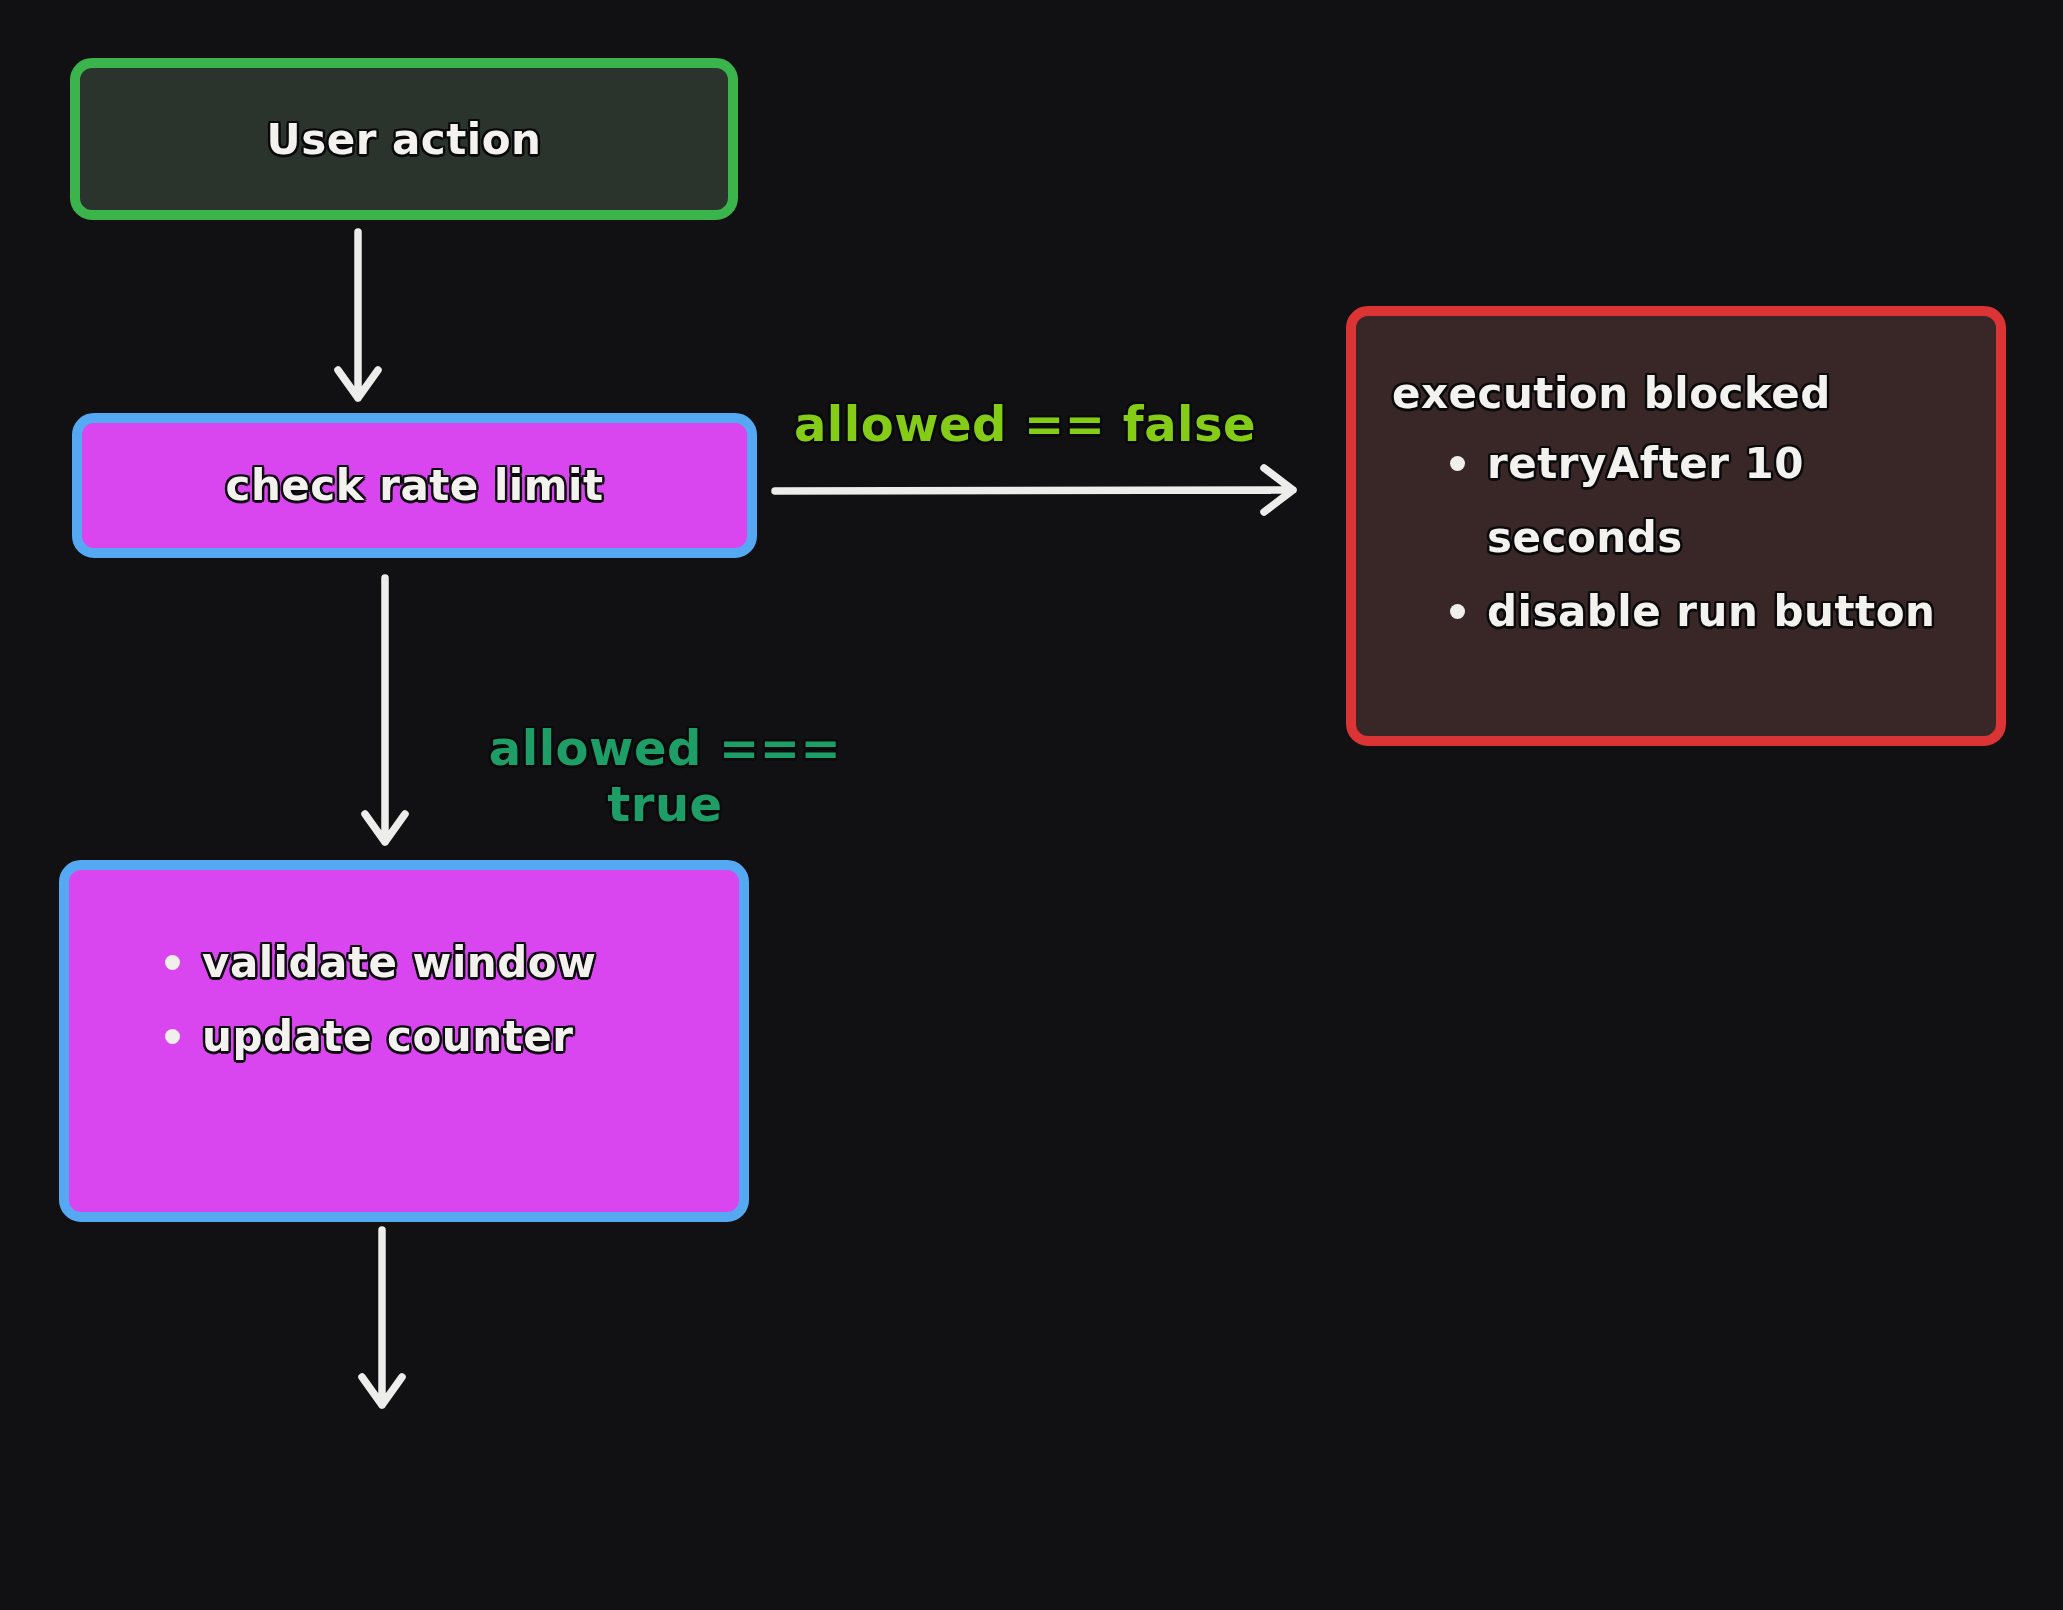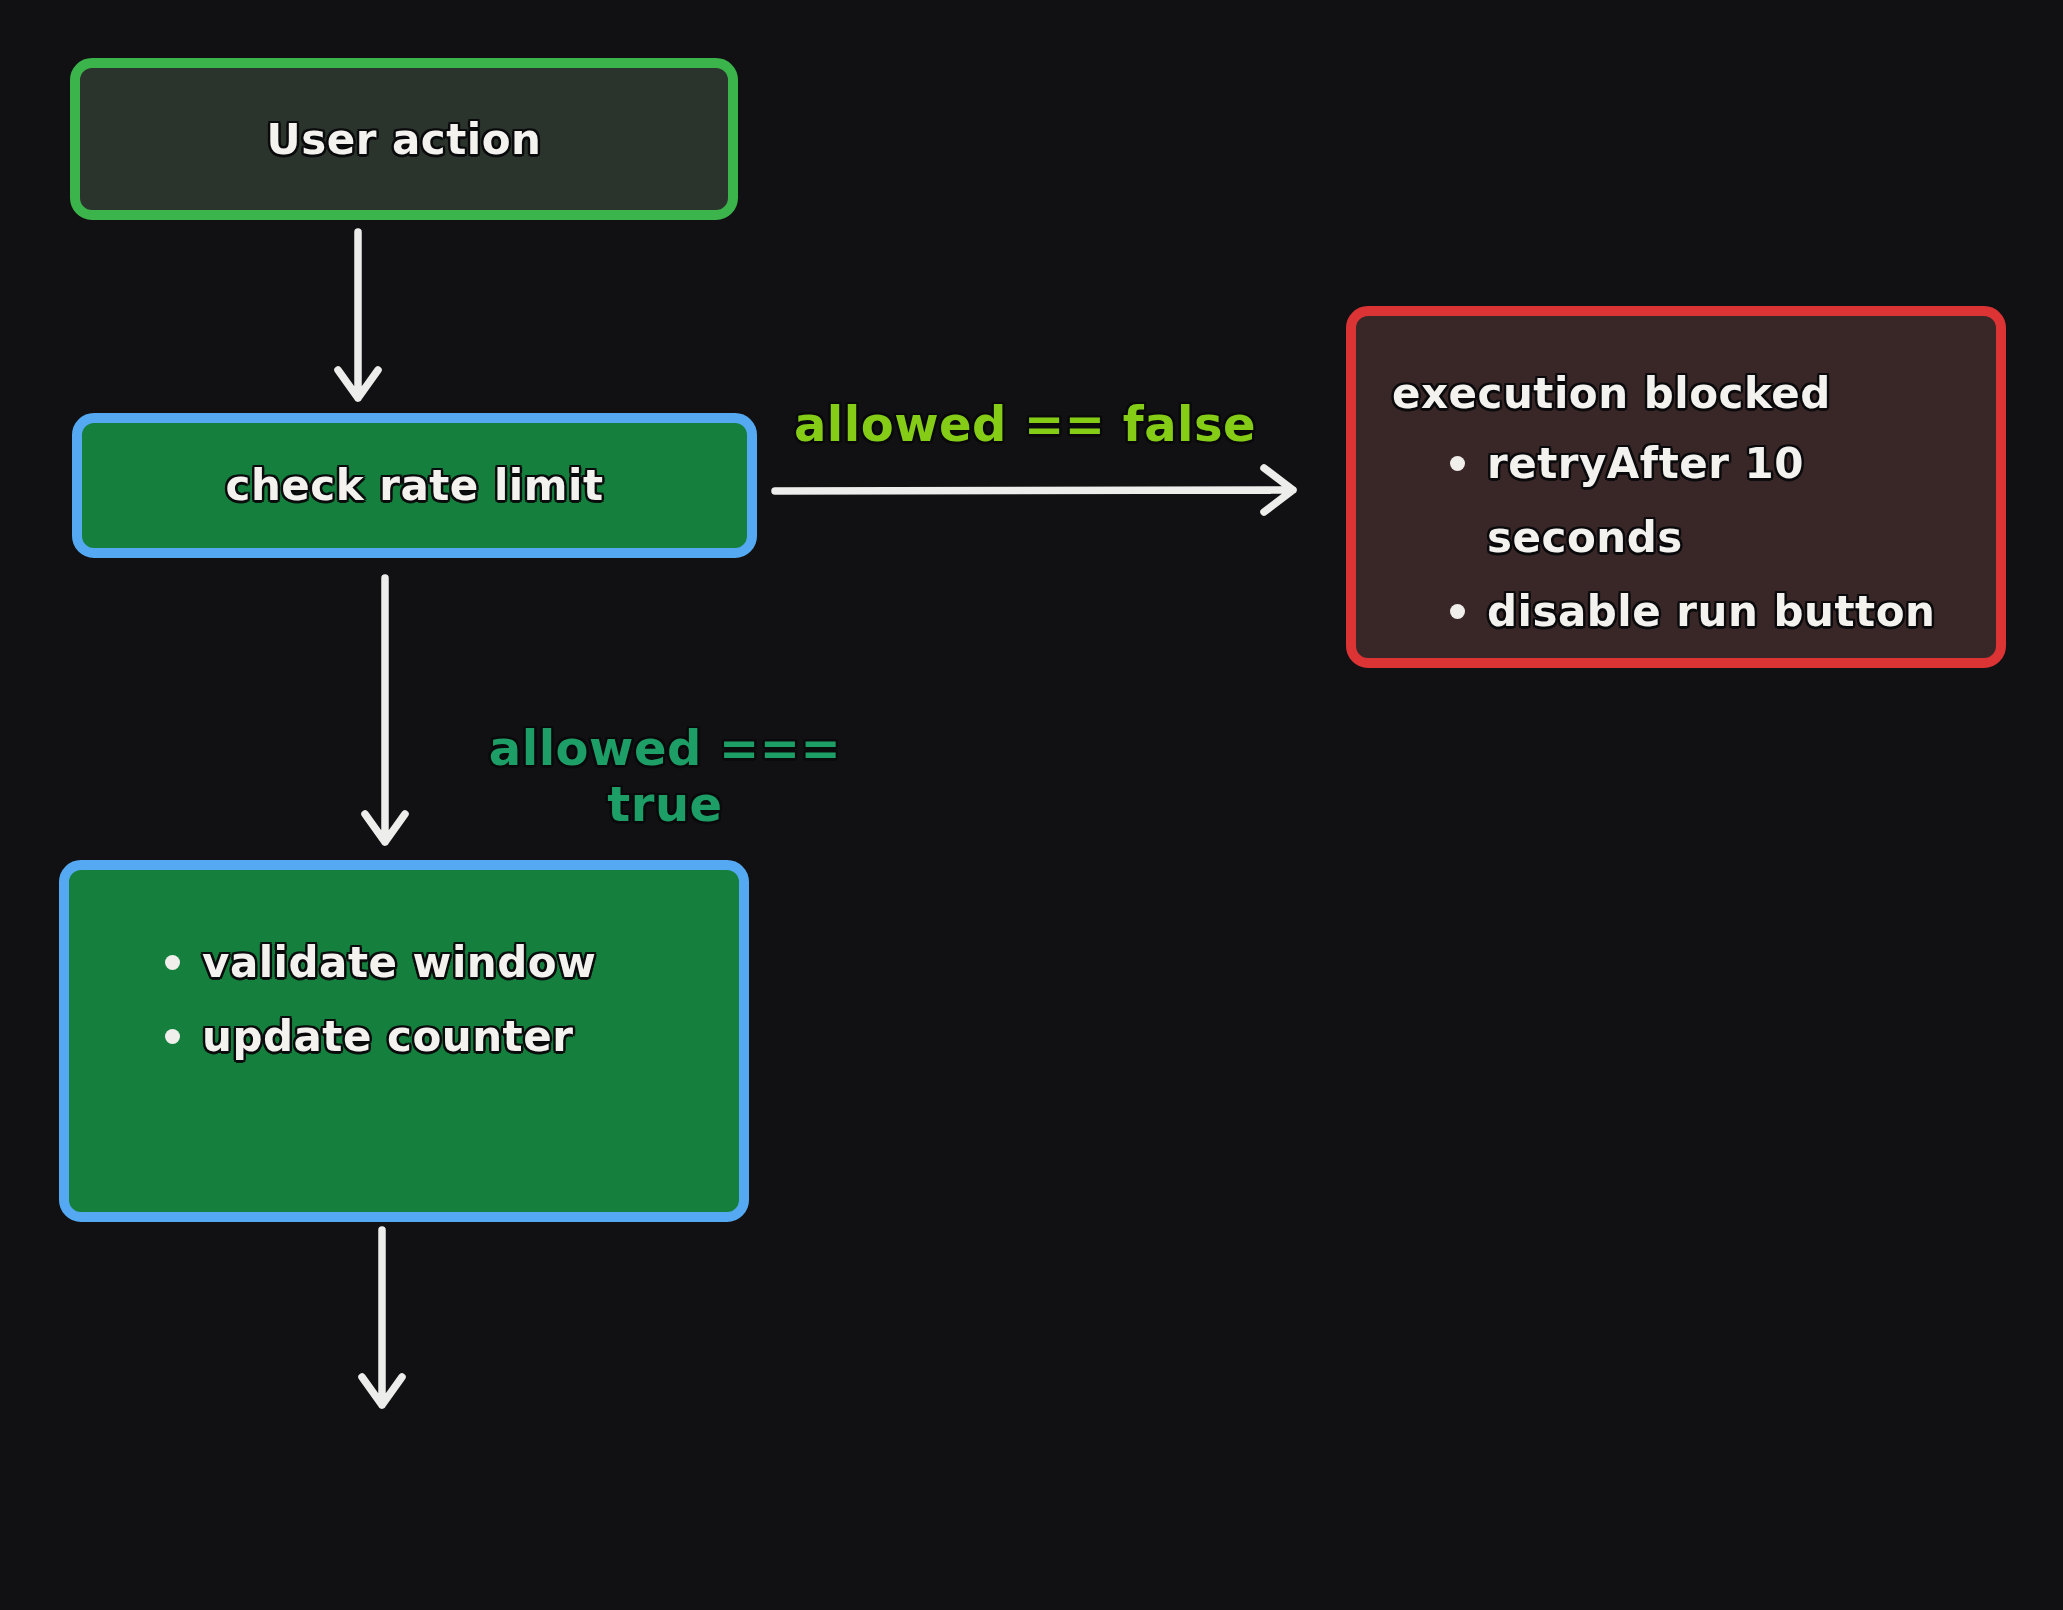--- a/index.html
+++ b/index.html
@@ -15,21 +15,21 @@
     overflow: hidden;
     font-family: "DejaVu Sans", "Liberation Sans", sans-serif;
     font-weight: 700;
     color: #f3f2ef;
   }
   .node {
     position: absolute;
     box-sizing: border-box;
     border-radius: 22px;
     border: 10px solid #55a9f2;
-    background: #15803d;
+    background: #d946ef;
   }
   .node.center {
     display: flex;
     align-items: center;
     justify-content: center;
     text-align: left;
   }
   .node-label, .box-title, .bullet-list li, .edge-label {
     letter-spacing: 0.5px;
     text-shadow:
@@ -45,21 +45,21 @@
   .node-label { font-size: 42px; }
   #user-action {
     left: 70px; top: 58px; width: 668px; height: 162px;
     border-color: #3cb44c;
     background: #2b342c;
   }
   #check-rate-limit {
     left: 72px; top: 413px; width: 685px; height: 145px;
   }
   #execution-blocked {
-    left: 1346px; top: 306px; width: 660px; height: 362px;
+    left: 1346px; top: 306px; width: 660px; height: 440px;
     border-color: #dc3434;
     background: #392727;
     padding: 50px 37px 0 36px;
   }
   #local-storage {
     left: 59px; top: 860px; width: 690px; height: 362px;
     padding: 50px 24px 0 38px;
   }
   #execute-code {
     left: 80px; top: 1422px; width: 652px; height: 124px;

